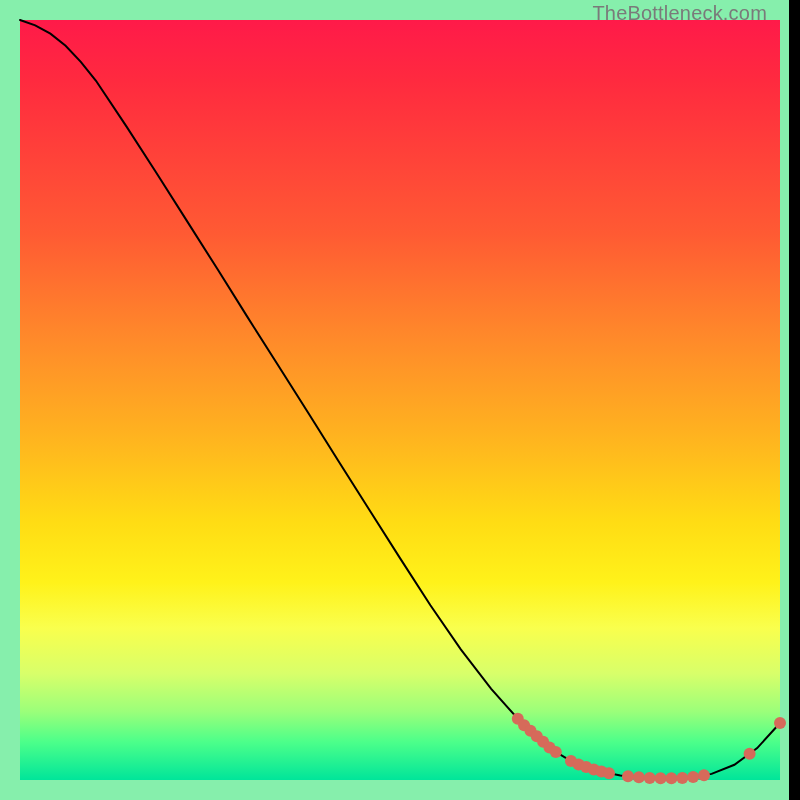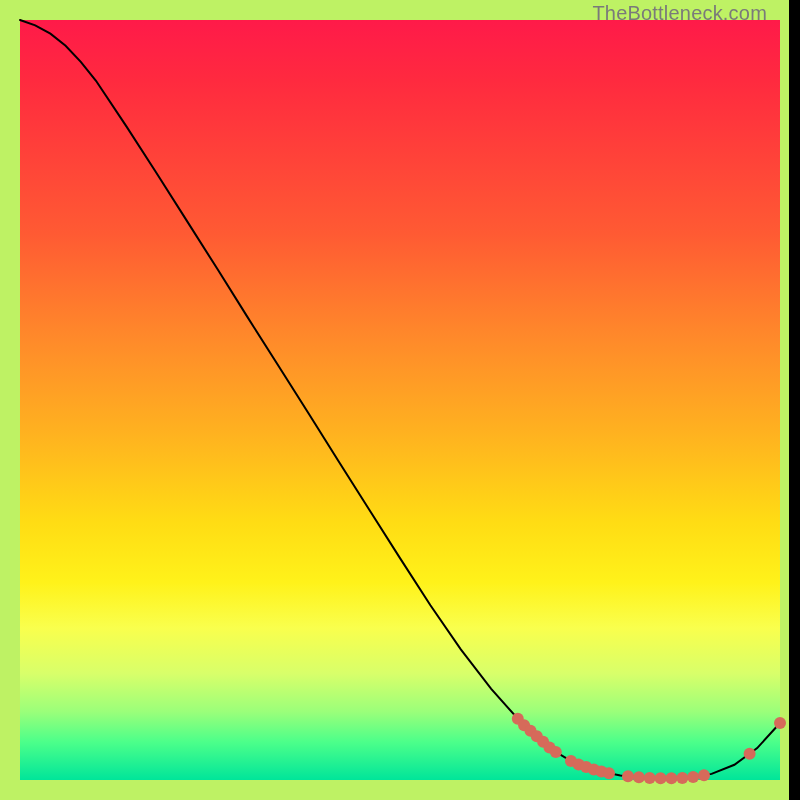--- a/index.html
+++ b/index.html
@@ -8,21 +8,21 @@
     width: 800px;
     height: 800px;
     background: #000;
     font-family: Arial, Helvetica, sans-serif;
     overflow: hidden;
   }
   .outer {
     position: relative;
     width: 789px;
     height: 800px;
-    background: #bef264;
+    background: #86efac;
   }
   .plot {
     position: absolute;
     left: 20px;
     top: 20px;
     width: 760px;
     height: 760px;
     
     background: linear-gradient(
       to bottom,

